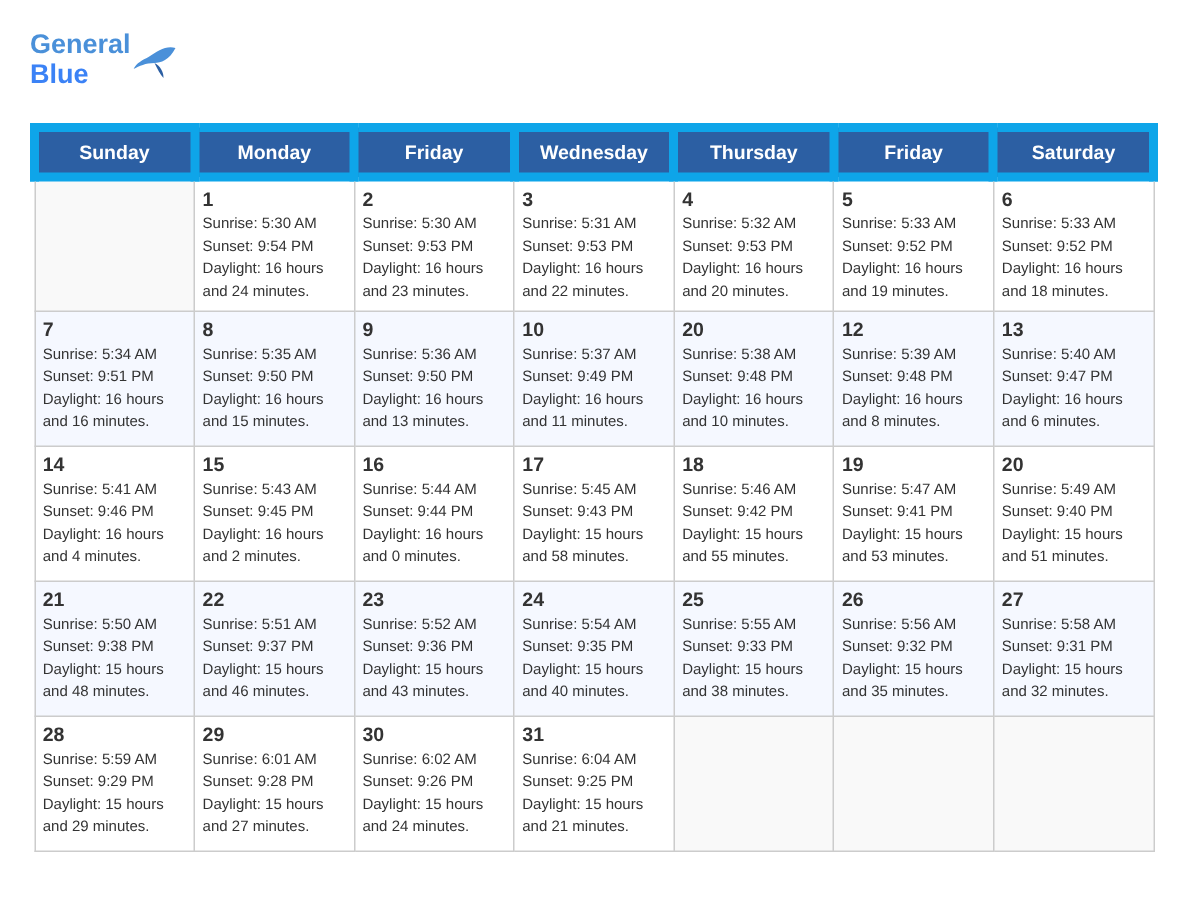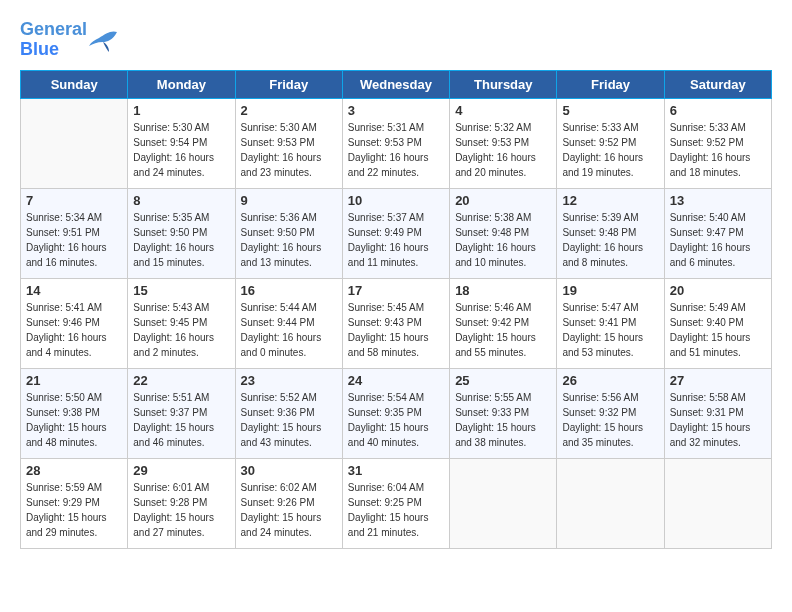--- a/index.html
+++ b/index.html
@@ -7,21 +7,21 @@
       font-family: Arial, sans-serif;
       background: #fff;
       width: 792px;
       min-height: 612px;
       padding: 20px;
     }
     .header-area {
       display: flex;
       justify-content: space-between;
       align-items: center;
-      margin-bottom: 10px;
+      margin-bottom: 22px;
     }
     .logo {
       display: flex;
       align-items: center;
     }
     .logo-text {
       font-size: 18px;
       font-weight: bold;
       color: #2c3e7a;
       line-height: 1.1;
@@ -50,21 +50,21 @@
       width: 100%;
       border-collapse: collapse;
       table-layout: fixed;
     }
     th {
       background-color: #2c5fa3;
       color: #fff;
       font-size: 13px;
       padding: 6px 4px;
       text-align: center;
-      border: 1px solid #0ea5e9;
+      border: 6px solid #0ea5e9;
     }
     td {
       border: 1px solid #ccc;
       vertical-align: top;
       padding: 4px 5px;
       font-size: 10.5px;
       color: #333;
       height: 90px;
       background: #fff;
     }

